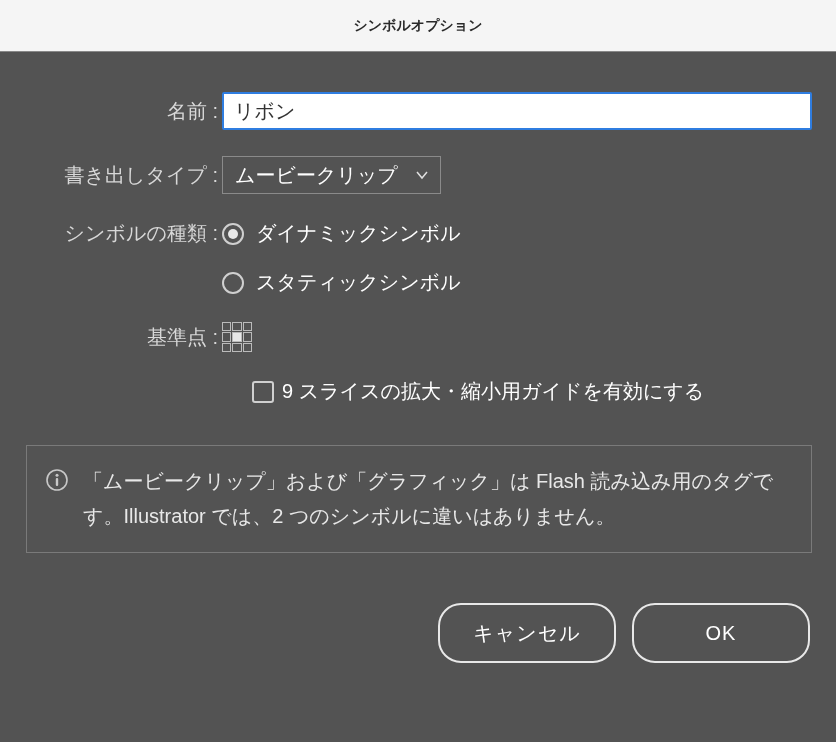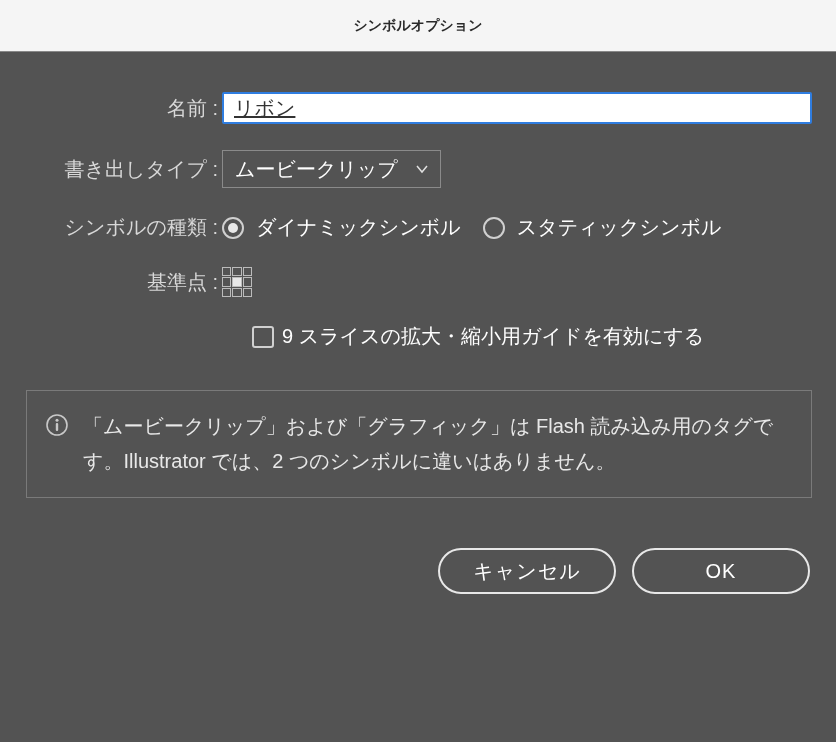--- a/index.html
+++ b/index.html
@@ -32,30 +32,29 @@
     }
     .form-label {
       width: 200px;
       text-align: right;
       font-size: 20px;
       color: #d8d8d8;
       padding-right: 4px;
     }
     .text-input {
       flex: 1;
-      height: 32px;
+      height: 38px;
       border: 2px solid #2f7de0;
       background: #fff;
       color: #333;
       font-size: 20px;
       padding: 0 10px;
       outline: none;
       border-radius: 2px;
       max-width: 590px;
-      text-decoration: underline;
     }
     .select-wrap {
       display: inline-flex;
       align-items: center;
       height: 38px;
       background: #535353;
       border: 1px solid #8a8a8a;
       padding: 0 12px;
       font-size: 20px;
       color: #fff;
@@ -64,20 +63,21 @@
       justify-content: space-between;
     }
     .chevron-down {
       width: 12px;
       height: 12px;
       display: inline-block;
     }
     .chevron-down svg { display: block; }
     .radio-col {
       display: flex;
+      flex-direction: column;
       gap: 22px;
     }
     .radio-row {
       display: flex;
       align-items: center;
       gap: 12px;
       cursor: pointer;
     }
     .radio-circle {
       width: 22px;
@@ -151,21 +151,21 @@
       line-height: 1.75;
     }
     .button-row {
       display: flex;
       justify-content: flex-end;
       gap: 16px;
       margin-top: 50px;
       padding-right: 4px;
     }
     .btn {
-      height: 46px;
+      height: 60px;
       min-width: 178px;
       border: 2px solid #e8e8e8;
       border-radius: 23px;
       background: transparent;
       color: #fff;
       font-size: 20px;
       cursor: pointer;
       display: flex;
       align-items: center;
       justify-content: center;

